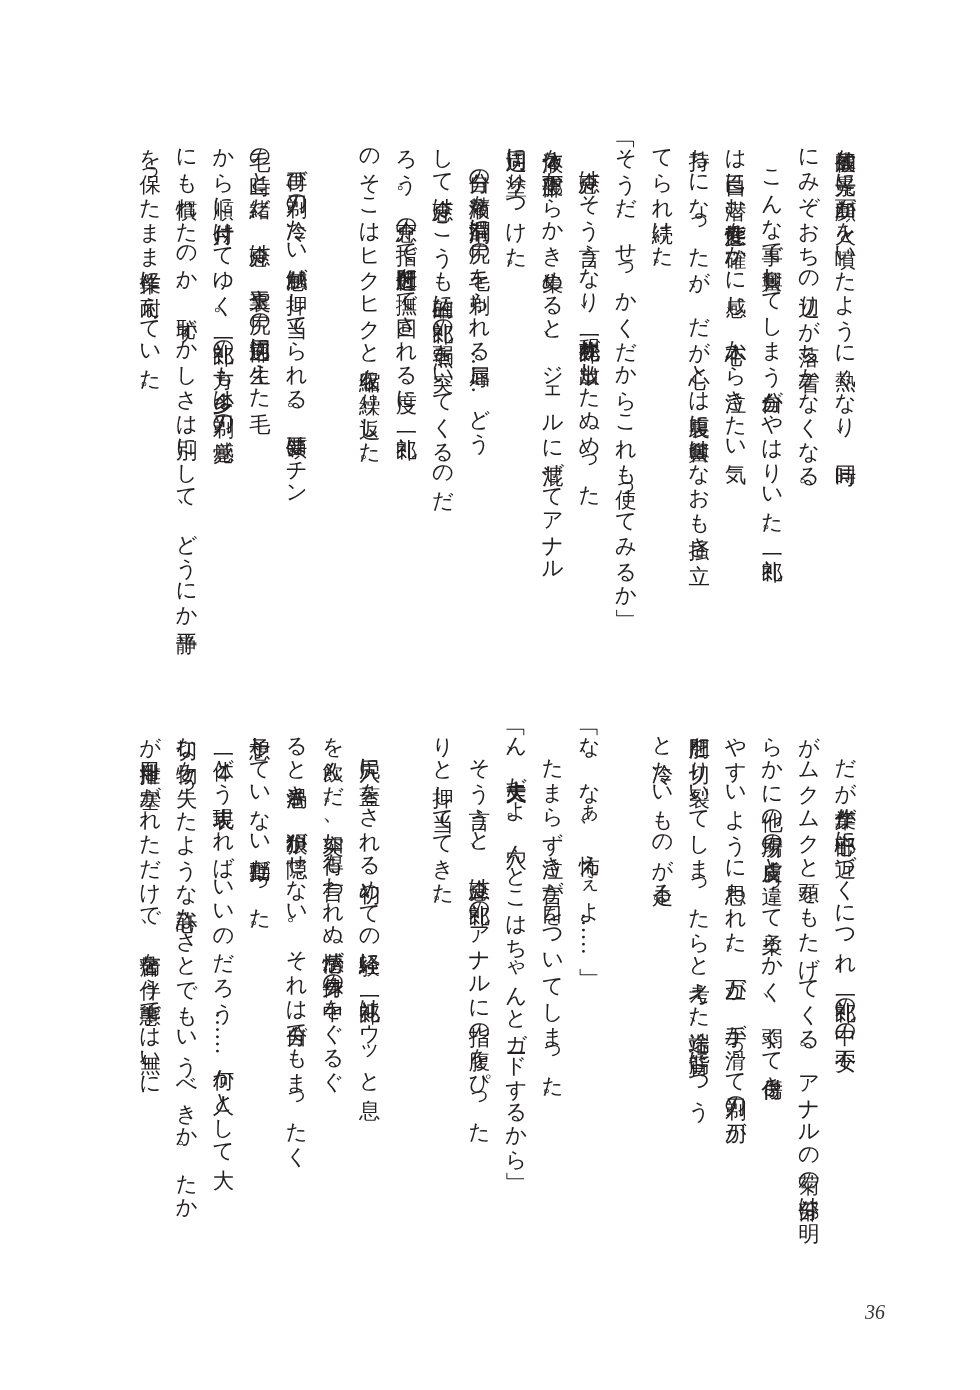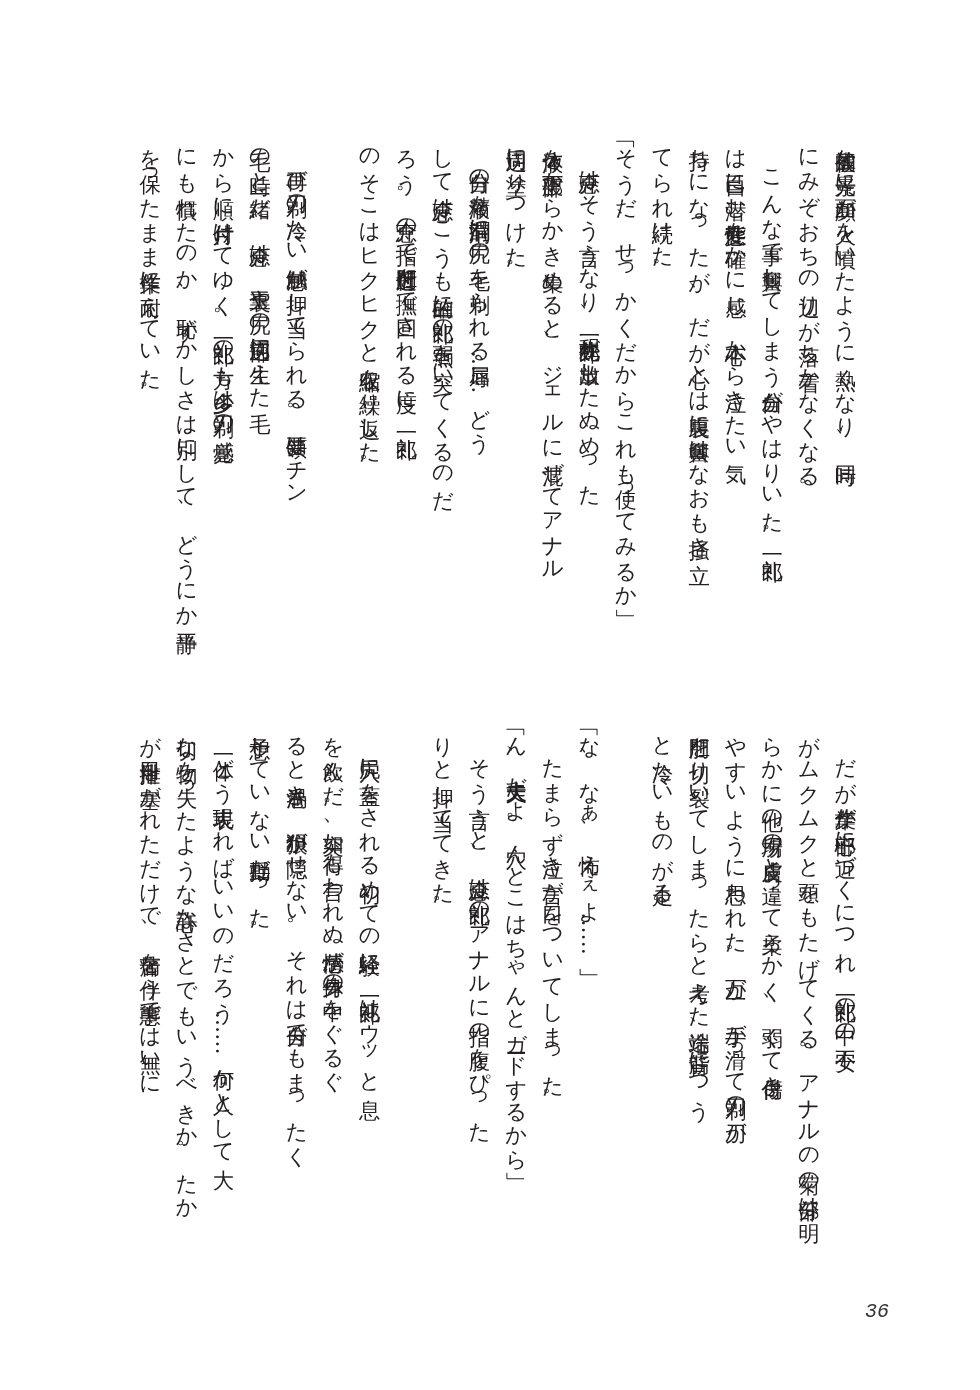--- a/index.html
+++ b/index.html
@@ -33,21 +33,21 @@
       height: 540px;
       white-space: nowrap;
       overflow: visible;
       text-orientation: mixed;
     }
     .col.tight { letter-spacing: -0.04em; }
     .page-number {
       position: absolute;
       left: 865px;
       top: 1300px;
-      font-family: Liberation Mono, monospace;
+      font-family: Liberation Serif, serif;
       font-style: italic;
       font-size: 20px;
       line-height: 24px;
       color: #333333;
     }
   </style>
 </head>
 <body>
 
 <div class="page">

